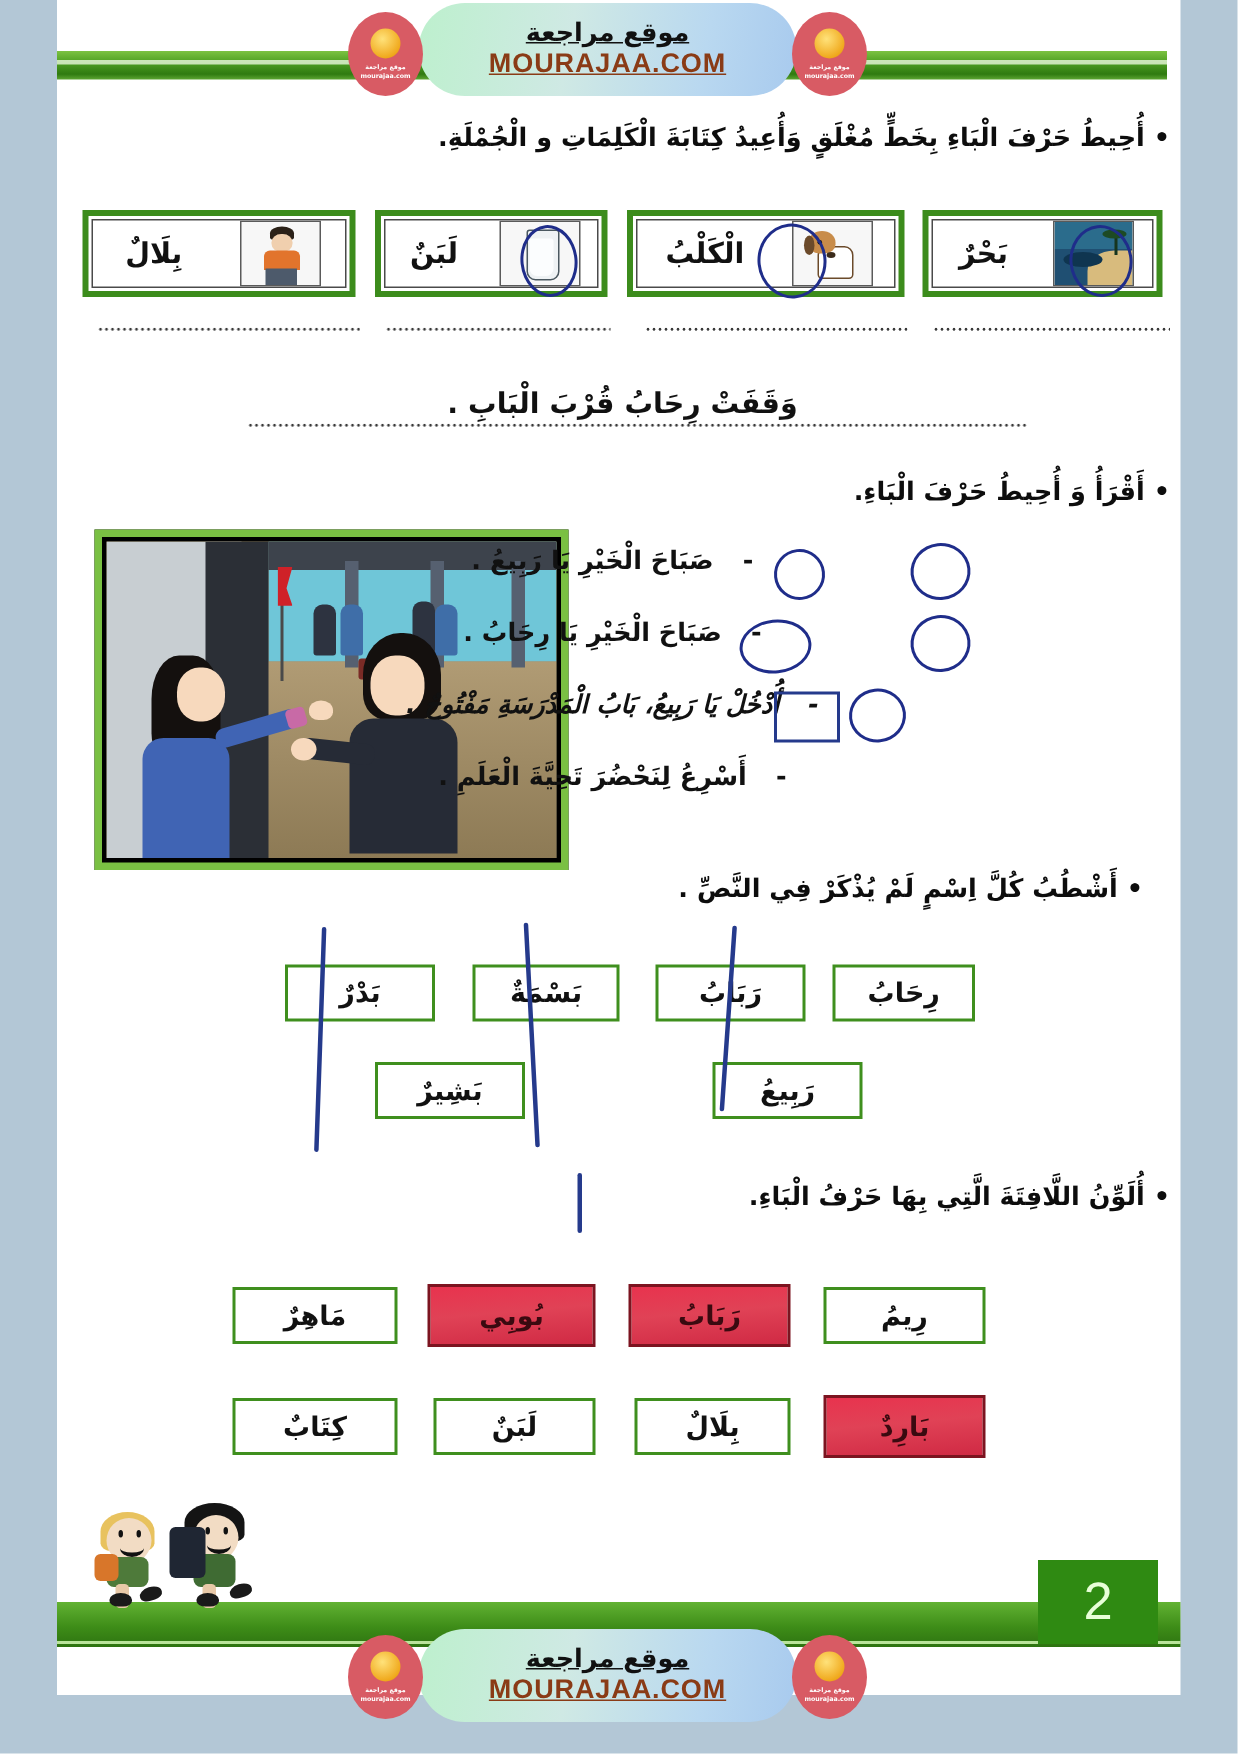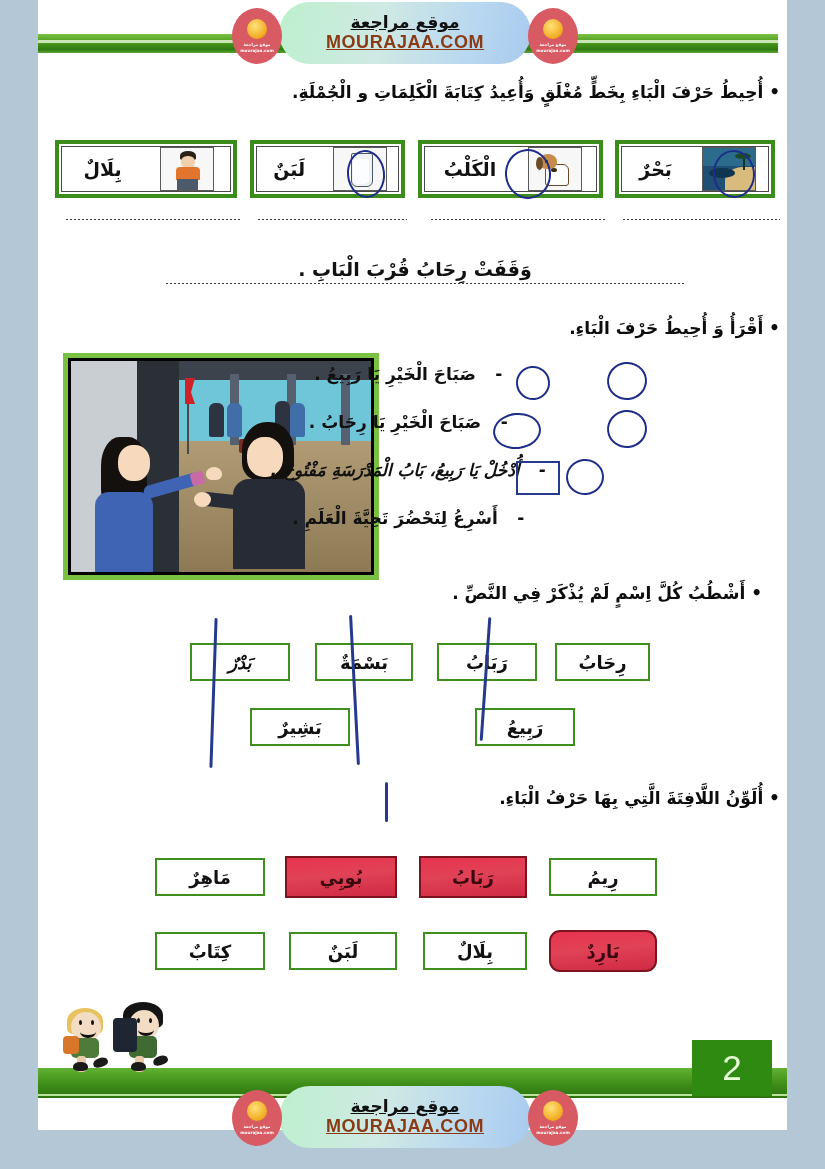--- a/index.html
+++ b/index.html
@@ -356,21 +356,21 @@
 
 <div class="card" style="right:175px;top:643px;width:95px;">
   <span>رِحَابُ</span>
 </div>
 <div class="card" style="right:288px;top:643px;width:100px;">
   <span>رَبَابُ</span>
 </div>
 <div class="card" style="right:412px;top:643px;width:98px;">
   <span>بَسْمَةٌ</span>
 </div>
-<div class="card" style="right:535px;top:643px;width:100px;font-style:italic;">
+<div class="card" style="right:535px;top:643px;width:100px;">
   <span>بَدْرٌ</span>
 </div>
 
 <div class="card" style="right:250px;top:708px;width:100px;">
   <span>رَبِيعُ</span>
 </div>
 <div class="card" style="right:475px;top:708px;width:100px;">
   <span>بَشِيرٌ</span>
 </div>
 
@@ -387,21 +387,21 @@
 <div class="card colored" style="right:298px;top:856px;width:108px;height:42px;">
   <span>رَبَابُ</span>
 </div>
 <div class="card colored" style="right:428px;top:856px;width:112px;height:42px;">
   <span>بُوبِي</span>
 </div>
 <div class="card" style="right:560px;top:858px;width:110px;">
   <span>مَاهِرٌ</span>
 </div>
 
-<div class="card colored" style="right:168px;top:930px;width:108px;height:42px;border-radius:11px;">
+<div class="card colored" style="right:168px;top:930px;width:108px;height:42px;">
   <span>بَارِدٌ</span>
 </div>
 <div class="card" style="right:298px;top:932px;width:104px;">
   <span>بِلَالٌ</span>
 </div>
 <div class="card" style="right:428px;top:932px;width:108px;">
   <span>لَبَنٌ</span>
 </div>
 <div class="card" style="right:560px;top:932px;width:110px;">
   <span>كِتَابٌ</span>

